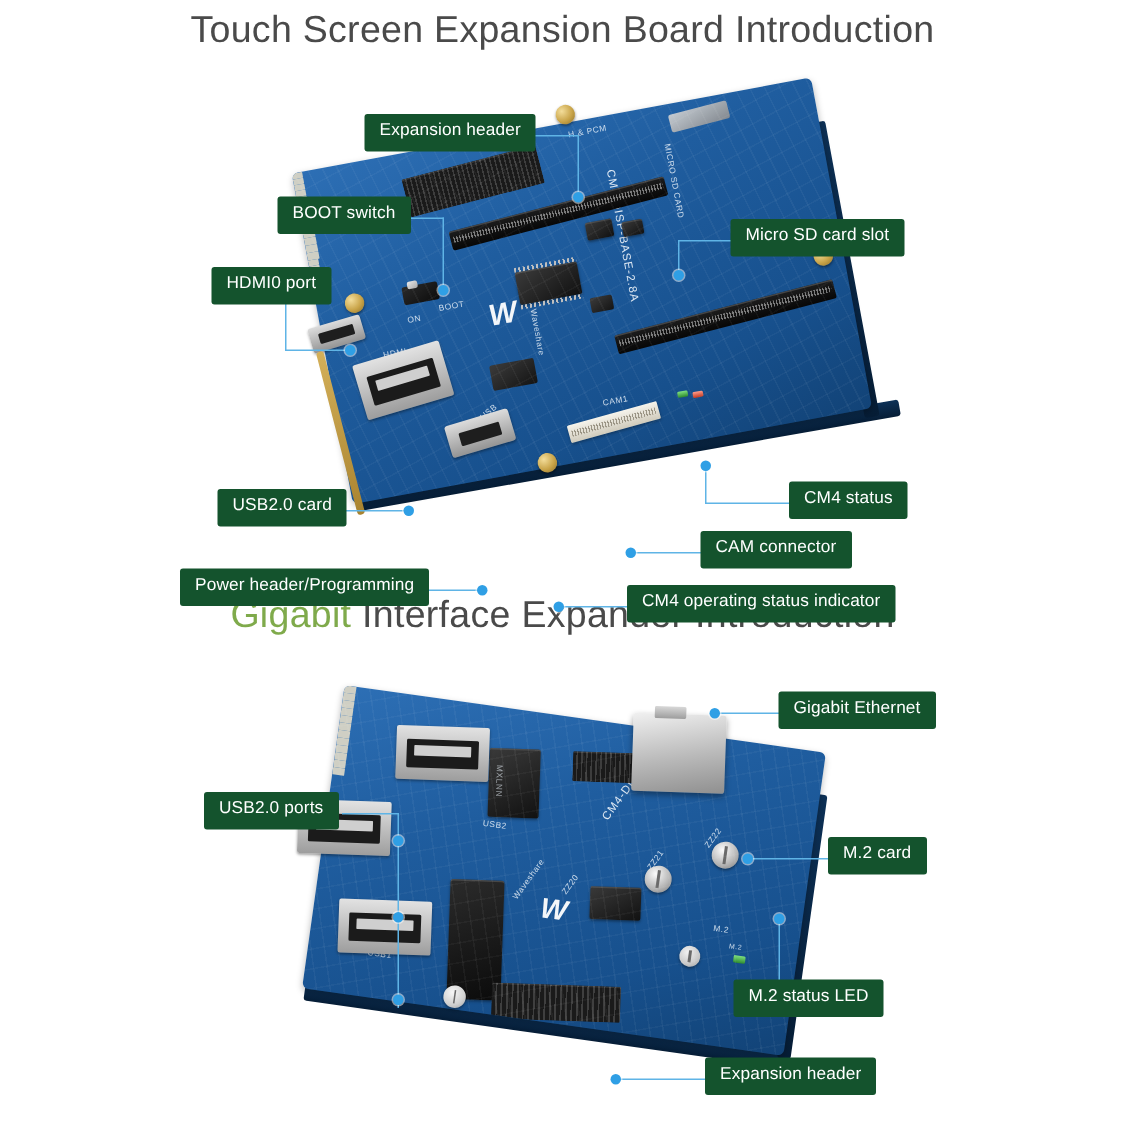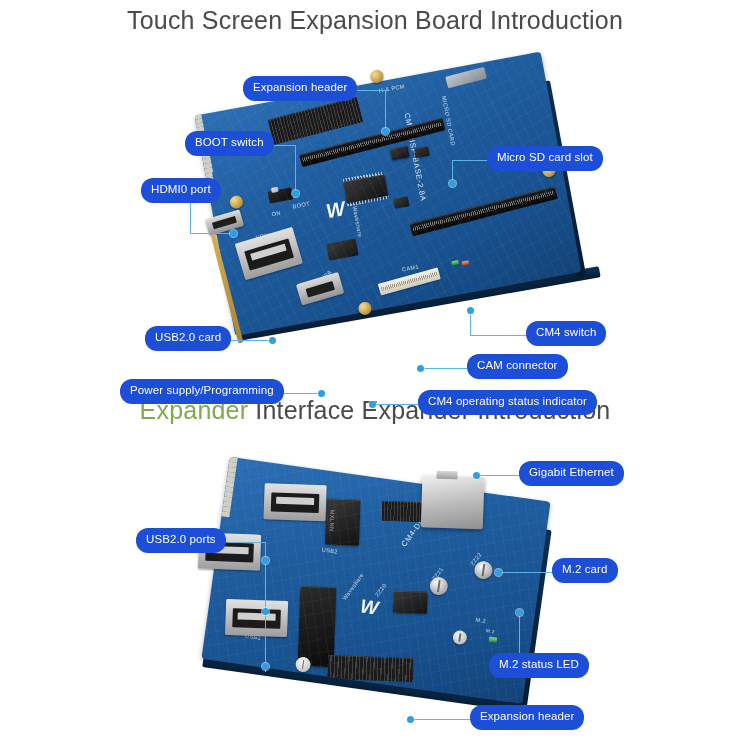--- a/index.html
+++ b/index.html
@@ -27,26 +27,26 @@
   .opt { color: #7faa4b; }
 
   
   .section { position: absolute; left: 0; width: 750px; }
   #section-top { top: 50px; height: 340px; }
   #section-bottom { top: 435px; height: 315px; }
 
   
   .pill {
     position: absolute;
-    background: #1d4ed8;
+    background: #14532d;
     color: #ffffff;
     font-size: 11.5px;
     line-height: 1;
     padding: 6px 10px 7px;
-    border-radius: 12px;
+    border-radius: 2px;
     white-space: nowrap;
     letter-spacing: .1px;
     z-index: 40;
   }
   .leader {
     position: absolute;
     background: #5fb4e6;
     z-index: 30;
   }
   .leader.h { height: 1.4px; }
@@ -312,45 +312,45 @@
 
     <div class="pill" style="left:141px; top:128px;text-align:right;">HDMI0 port</div>
     <div class="leader v" style="left:190px; top:152px; height:32px;"></div>
     <div class="leader h" style="left:190px; top:183px; width:43px;"></div>
     <div class="dot" style="left:230px; top:180px;"></div>
 
     <div class="pill" style="left:145px; top:276px;">USB2.0 card</div>
     <div class="leader h" style="left:226px; top:290px; width:46px;"></div>
     <div class="dot" style="left:269px; top:287px;"></div>
 
-    <div class="pill" style="left:120px; top:329px;">Power supply/Programming</div>
+    <div class="pill" style="left:120px; top:329px;">Power header/Programming</div>
     <div class="leader h" style="left:283px; top:343px; width:38px;"></div>
     <div class="dot" style="left:318px; top:340px;"></div>
 
     <div class="pill" style="left:487px; top:96px;">Micro SD card slot</div>
     <div class="leader h" style="left:452px; top:110px; width:36px;"></div>
     <div class="leader v" style="left:452px; top:110px; height:23px;"></div>
     <div class="dot" style="left:449px; top:130px;"></div>
 
-    <div class="pill" style="left:526px; top:271px;">CM4 switch</div>
+    <div class="pill" style="left:526px; top:271px;">CM4 status</div>
     <div class="leader h" style="left:470px; top:285px; width:57px;"></div>
     <div class="leader v" style="left:470px; top:262px; height:24px;"></div>
     <div class="dot" style="left:467px; top:257px;"></div>
 
     <div class="pill" style="left:467px; top:304px;">CAM connector</div>
     <div class="leader h" style="left:420px; top:318px; width:48px;"></div>
     <div class="dot" style="left:417px; top:315px;"></div>
 
     <div class="pill" style="left:418px; top:340px;">CM4 operating status indicator</div>
     <div class="leader h" style="left:372px; top:354px; width:48px;"></div>
     <div class="dot" style="left:369px; top:351px;"></div>
   </div>
 
   <div class="heading" id="heading-2">
-    <span class="opt">Expander</span><span> Interface Expander Introduction</span>
+    <span class="opt">Gigabit</span><span> Interface Expander Introduction</span>
   </div>
 
   <div class="section" id="section-bottom">
 
     <div class="board-wrap" style="left:180px; top:10px; width:400px; height:300px; transform: rotate(8deg); transform-origin:50% 50%;">
 
       <div class="edge" style="left:34px; top:236px; width:326px; height:10px;"></div>
       <div class="edge" style="left:352px; top:62px; width:9px; height:178px;"></div>
 
       <div class="pcb" style="left:32px; top:34px; width:324px; height:204px;">

